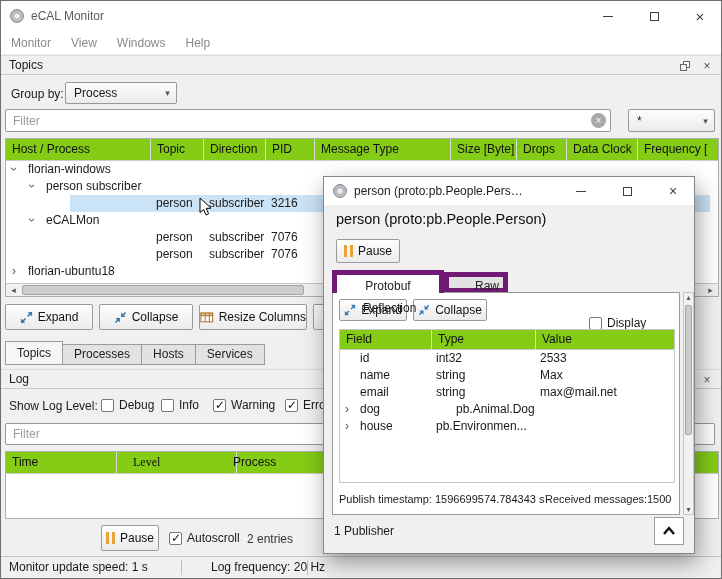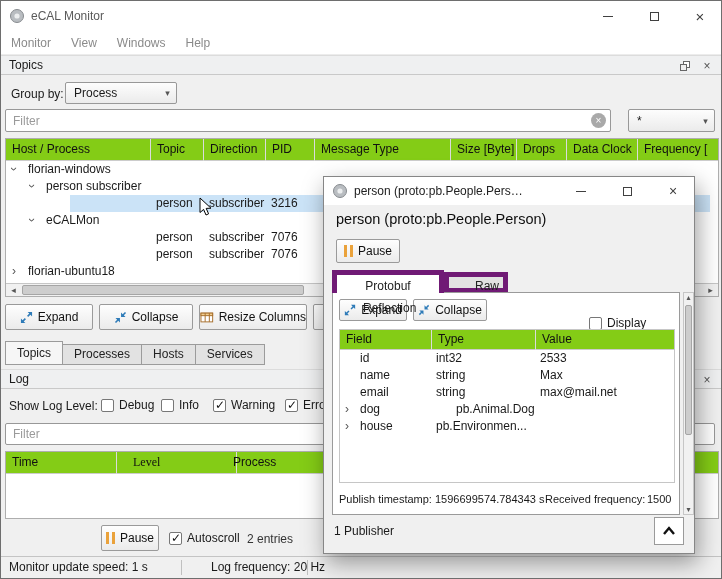--- a/index.html
+++ b/index.html
@@ -346,21 +346,21 @@
         <div class="trow" style="top:88px;">
           <span class="cell" style="left:5px;"><span class="chev">›</span></span>
           <span class="cell" style="left:20px;">house</span>
           <span class="cell" style="left:96px;">pb.Environmen...</span>
           <span class="cell" style="left:200px;"></span>
         </div>
       </div>
 
       <span class="abs" style="left:6px;top:200px;font-size:11px;">Publish timestamp:</span>
       <span class="abs" style="left:102px;top:200px;font-size:11px;">1596699574.784343 s</span>
-      <span class="abs" style="left:212px;top:200px;font-size:11px;">Received frequency:</span>
+      <span class="abs" style="left:212px;top:200px;font-size:11px;">Received messages:</span>
       <span class="abs" style="left:314px;top:200px;font-size:11px;">1500</span>
     </div>
 
     <div class="vscroll" style="left:359px;top:115px;height:223px;">
       <span class="var" style="top:0;">▴</span>
       <span class="vthumb" style="top:12px;height:130px;"></span>
       <span class="var" style="bottom:0;">▾</span>
     </div>
 
     <span class="dstatus">1 Publisher</span>

